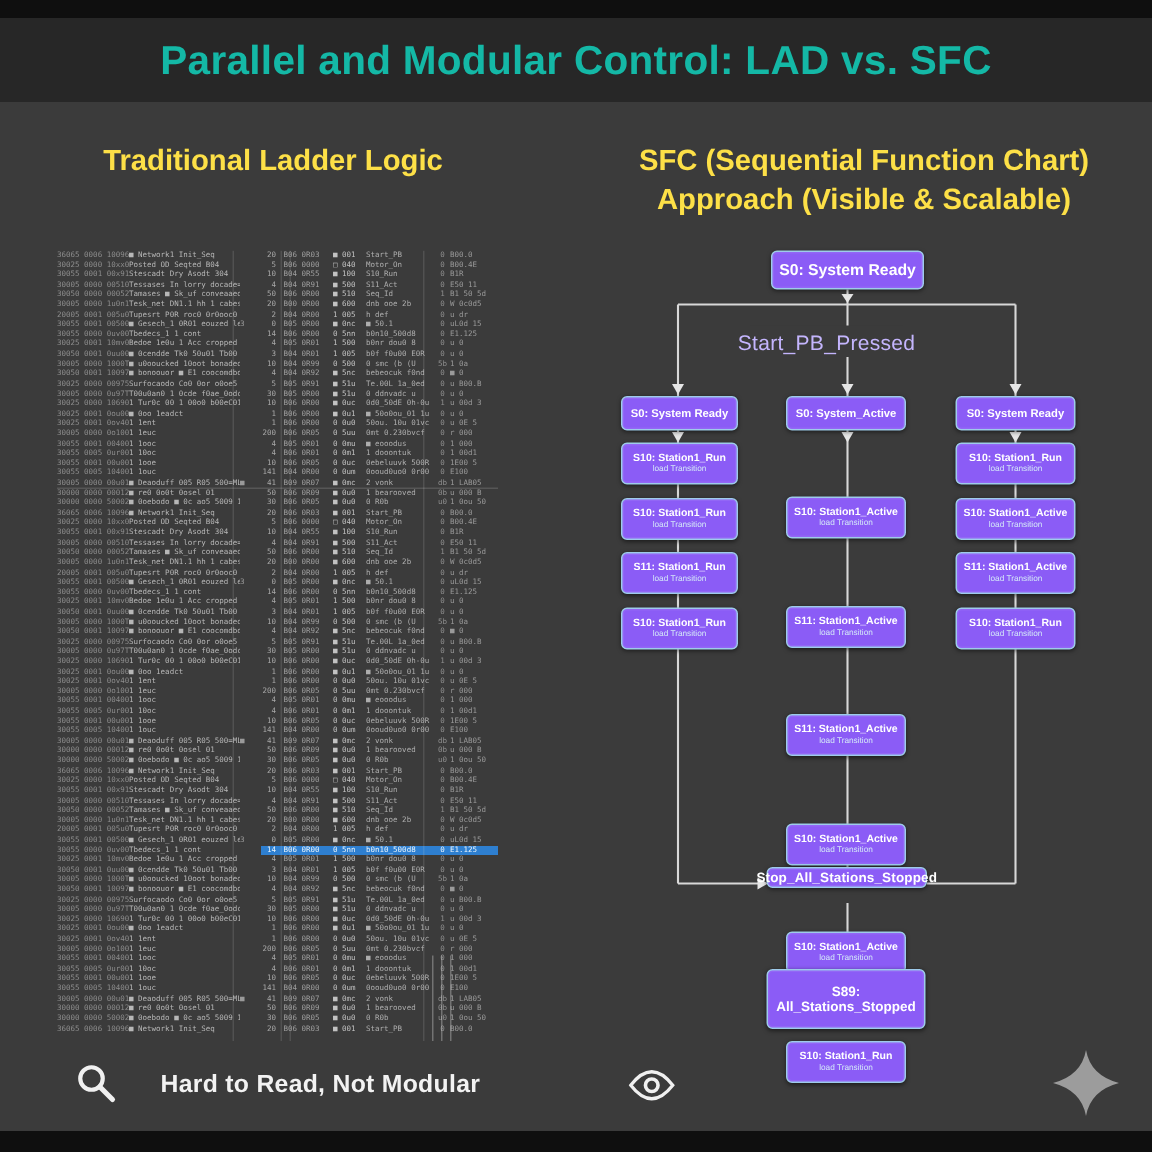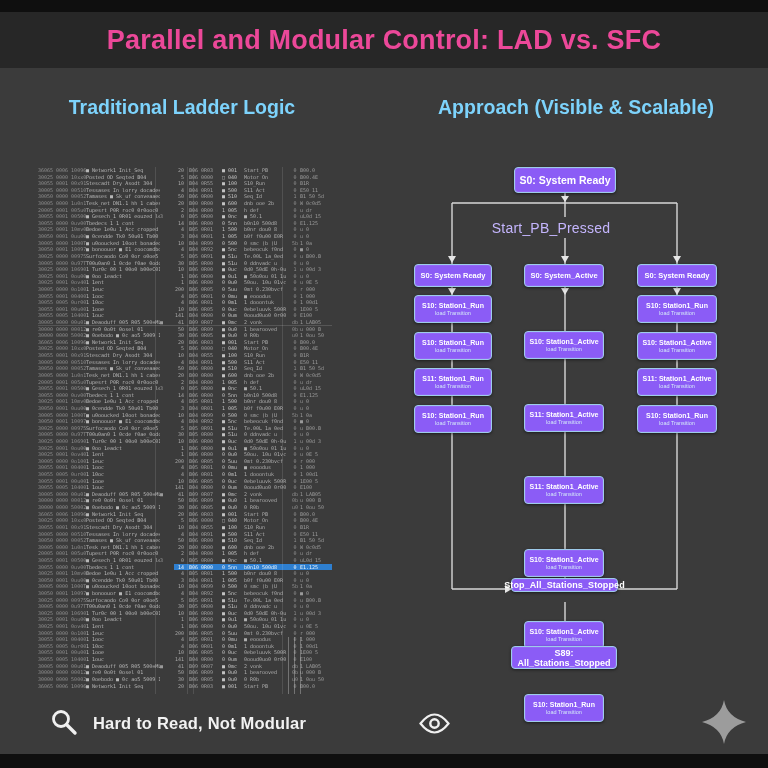--- a/index.html
+++ b/index.html
@@ -6,25 +6,25 @@
   body{
     width:768px;height:768px;overflow:hidden;position:relative;
     background:#3b3b3b;font-family:"Liberation Sans",sans-serif;
     -webkit-font-smoothing:antialiased;
   }
   .abs{position:absolute;}
   
   #top-edge{left:0;top:0;width:768px;height:12px;background:#0f0f0f;}
   #title-band{left:0;top:12px;width:768px;height:56px;background:#272727;
     display:flex;align-items:center;justify-content:center;}
-  #title-band h1{margin:0;font-size:27px;font-weight:bold;color:#ec4899;letter-spacing:.2px;}
+  #title-band h1{margin:0;font-size:27px;font-weight:bold;color:#14b8a6;letter-spacing:.2px;}
   #bottom-edge{left:0;top:754px;width:768px;height:14px;background:#0f0f0f;}
 
   
-  .col-heading{color:#7dd3fc;font-size:19.5px;font-weight:bold;line-height:26px;text-align:center;}
+  .col-heading{color:#fde047;font-size:19.5px;font-weight:bold;line-height:26px;text-align:center;}
   #left-heading{left:36px;top:94px;width:292px;}
   #right-heading{left:396px;top:94px;width:360px;}
 
   
   #ladder-panel{left:38px;top:167px;width:294px;height:527px;overflow:hidden;}
   .lrow{display:flex;height:6.62px;line-height:6.6px;white-space:nowrap;
     font-family:"DejaVu Sans Mono",monospace;font-size:5px;}
   .lc{overflow:hidden;flex:0 0 auto;}
   .ca{width:48px;color:#8d8d8d;}
   .cb1{width:74px;color:#b7b7b7;}
@@ -44,51 +44,52 @@
   
   #sfc-lines{left:0;top:0;width:768px;height:768px;pointer-events:none;z-index:1;}
   .sfc-box{
     background:#8b5cf6;border:1.5px solid #9ecbea;border-radius:4px;
     box-shadow:0 1px 3px rgba(0,0,0,.5), inset 0 0 0 1px rgba(255,255,255,.07);
     color:#ffffff;display:flex;flex-direction:column;align-items:center;justify-content:center;
     box-sizing:border-box;text-align:center;z-index:2;
   }
   #sfc-initial{left:514px;top:167px;width:102px;height:26px;font-size:10.5px;font-weight:bold;}
   #sfc-merge{left:511px;top:578px;width:107px;height:14px;font-size:9px;font-weight:bold;letter-spacing:.1px;}
-  #sfc-final{left:511px;top:646px;width:106px;height:23px;font-size:9px;font-weight:bold;}
+  #sfc-final{left:511px;top:646px;width:106px;height:40px;font-size:9px;font-weight:bold;}
   .sfc-col{position:absolute;top:264px;display:flex;flex-direction:column;align-items:stretch;z-index:2;}
   #sfc-col-0{left:414px;width:78px;}
   #sfc-col-1{left:524px;width:80px;gap:36px;}
   #sfc-col-2{left:637px;width:80px;}
   .sfc-head{height:23px;font-size:7.5px;font-weight:bold;margin-bottom:8px;}
   .sfc-step{height:28px;margin-bottom:8.5px;}
   .sfc-step .t{font-size:7px;font-weight:bold;line-height:9px;}
   .sfc-step .s{font-size:5.5px;color:#d4e9f8;line-height:7px;}
   #transition-label{left:500px;top:217px;width:102px;height:21px;background:#3b3b3b;z-index:2;
     color:#c4b5fd;font-size:14px;display:flex;align-items:center;justify-content:center;letter-spacing:.2px;}
 
   
-  .caption{display:flex;align-items:center;gap:13px;z-index:2;}
+  .caption{display:flex;align-items:center;gap:27px;z-index:2;}
   #caption-left{left:50px;top:705px;height:36px;}
   #caption-right{left:419px;top:705px;height:36px;}
   .caption span{color:#f2f2f2;font-size:16.5px;font-weight:600;letter-spacing:.2px;}
   #sparkle{left:701px;top:699px;}
 </style>
 </head>
 <body>
 
 <div id="top-edge" class="abs"></div>
 <div id="title-band" class="abs">
   <h1>Parallel and Modular Control: LAD vs. SFC</h1>
 </div>
 
 <div id="left-heading" class="abs col-heading">
   <div>Traditional Ladder Logic</div>
 </div>
 <div id="right-heading" class="abs col-heading">
+  <div>SFC (Sequential Function Chart)</div>
   <div>Approach (Visible &amp; Scalable)</div>
 </div>
 
 <div id="ladder-panel" class="abs">
   <div class="vdiv" style="left:117px"></div>
   <div class="vdiv" style="left:149px"></div>
   <div class="vdiv" style="left:155px"></div>
   <div class="vdiv" style="left:244px"></div>
   <div class="vdiv short" style="left:250px"></div>
   <div class="vdiv short" style="left:256px"></div>

